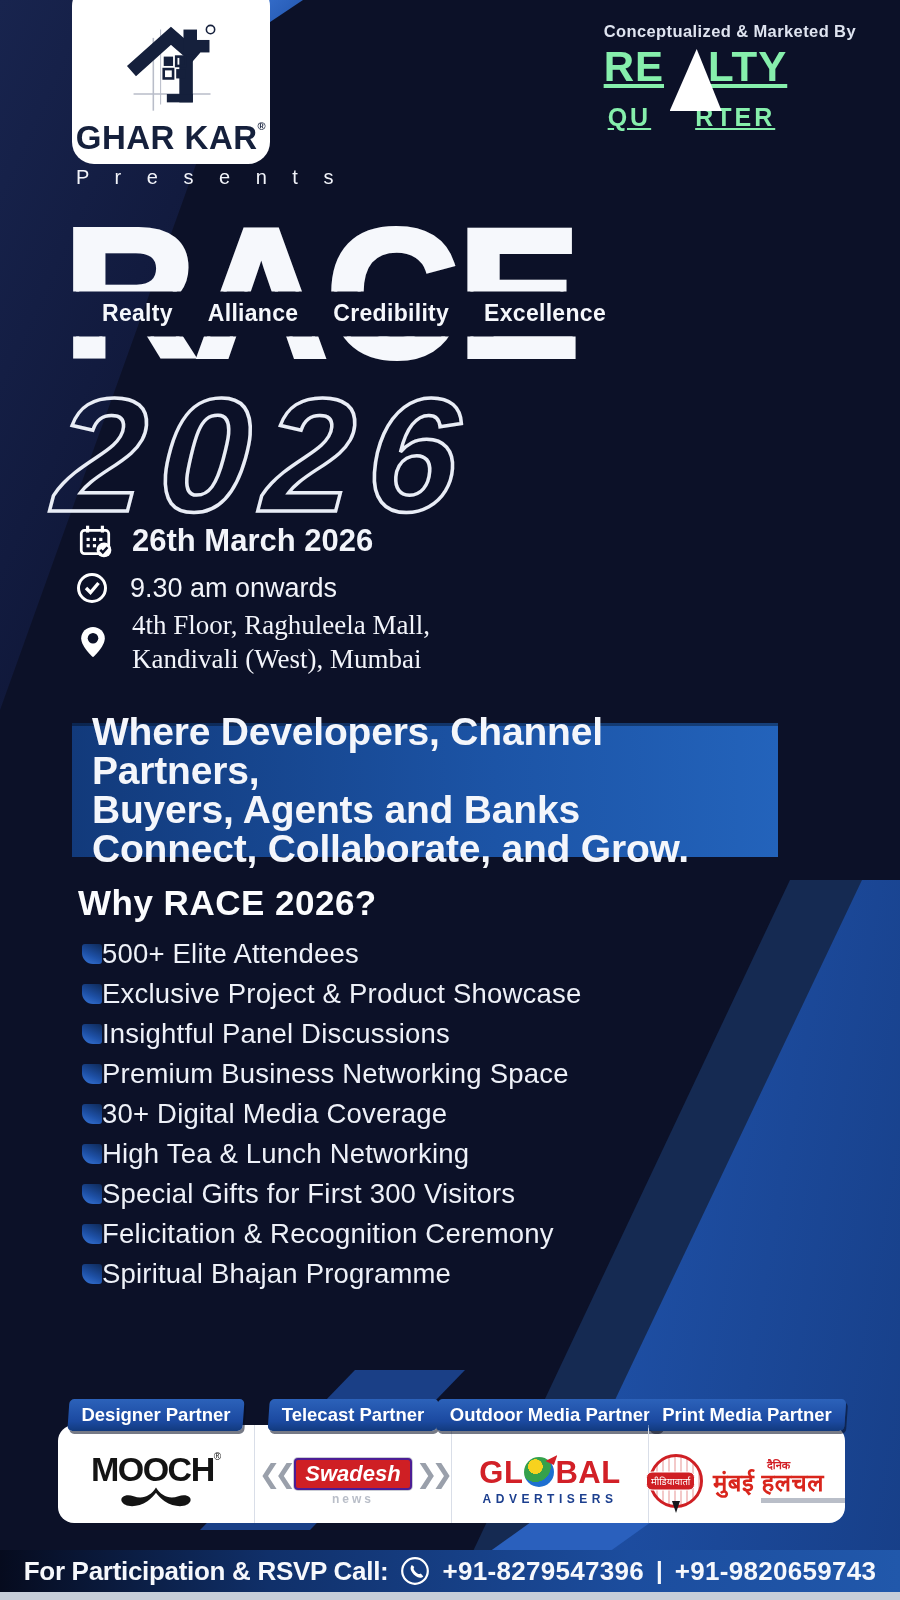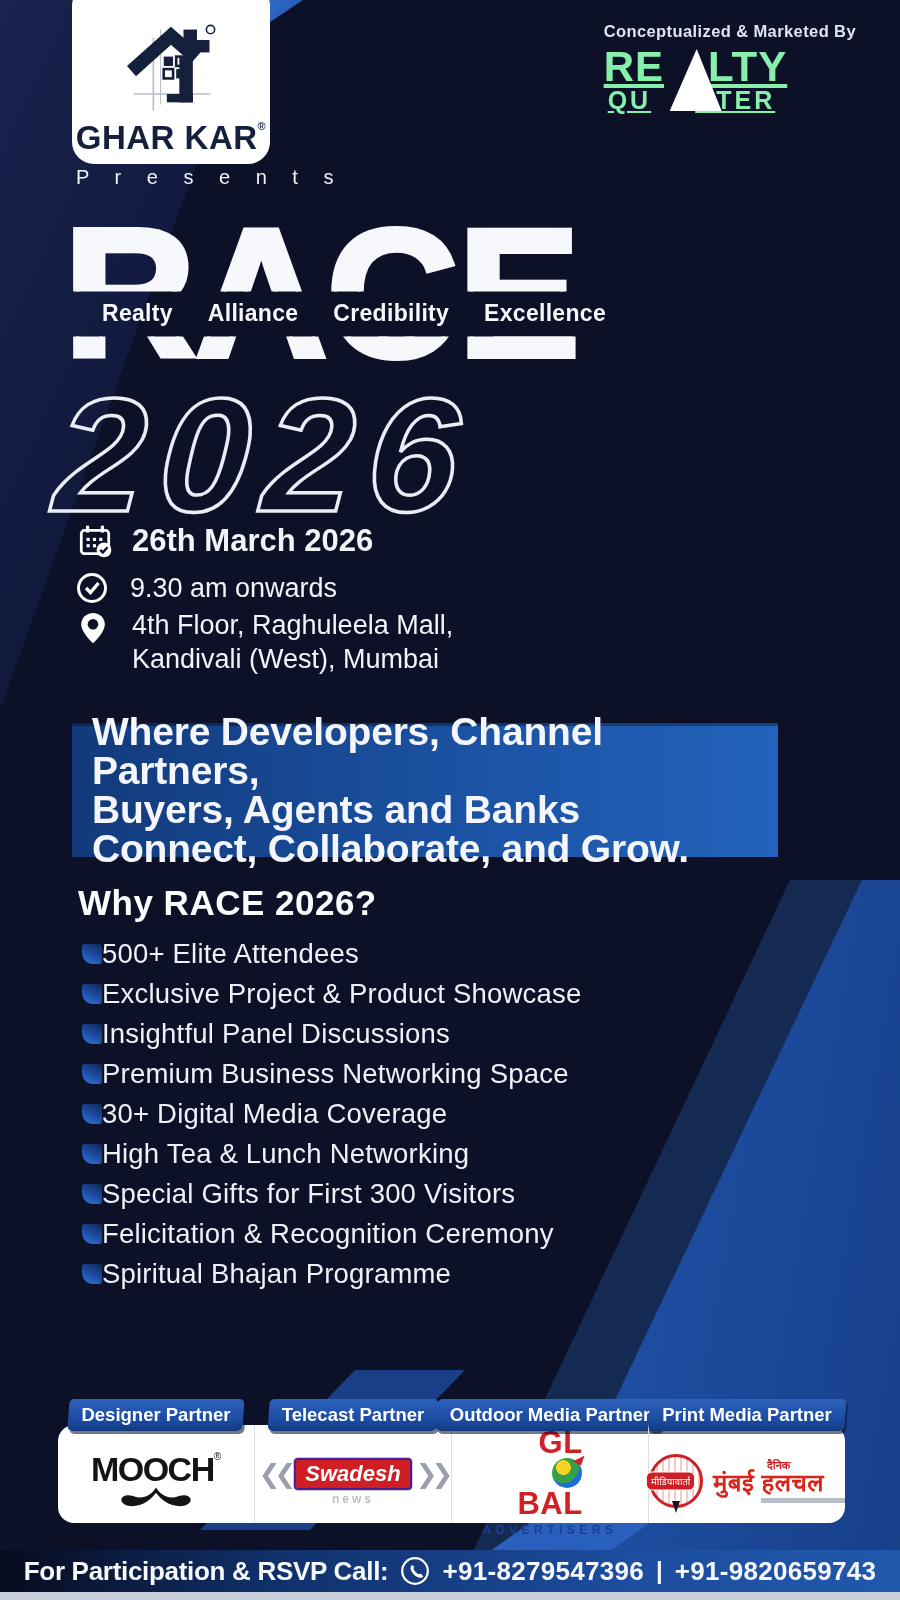--- a/index.html
+++ b/index.html
@@ -33,21 +33,21 @@
     padding-bottom:10px;box-sizing:border-box;}
   .house-icon{width:104px;height:104px;margin-bottom:2px;}
   .brand-name{font-size:33px;font-weight:800;letter-spacing:0.5px;color:#15203c;line-height:1;}
   .brand-reg{font-size:11px;vertical-align:top;}
   .presents{left:76px;top:166px;color:#f2f4fa;font-size:20px;font-weight:500;letter-spacing:10px;}
 
   .marketed{right:44px;top:22px;text-align:left;color:#e9ecf5;}
   .marketed-tag{font-size:16.5px;font-weight:600;letter-spacing:0.4px;color:#dfe4f0;}
   .rq-logo{position:relative;margin-top:6px;width:205px;height:66px;color:#86efac;text-decoration:underline;}
   .rq-row1{display:flex;font-size:42px;font-weight:800;letter-spacing:1px;line-height:40px;}
-  .rq-row2{display:flex;font-size:25px;font-weight:600;letter-spacing:3px;line-height:24px;margin-left:4px;margin-top:1px;}
+  .rq-row2{display:flex;font-size:25px;font-weight:600;letter-spacing:3px;line-height:24px;margin-left:4px;margin-top:18px;}
   .rq-gap1{width:44px;}
   .rq-gap2{width:44px;}
   .rq-a{position:absolute;left:66px;top:2px;width:52px;height:62px;background:#fff;
     clip-path:polygon(52% 0,100% 100%,0 100%);}
 
   
   .race-wrap{left:64px;top:218px;width:556px;height:160px;}
   .race-text{position:absolute;left:0;top:0;width:100%;height:100%;
     font-size:182px;font-weight:800;line-height:150px;color:#f6f8fc;
     letter-spacing:0px;-webkit-text-stroke:6px #f6f8fc;white-space:nowrap;}
@@ -61,21 +61,21 @@
   .year{left:56px;top:374px;font-size:162px;font-weight:800;font-style:italic;
     color:transparent;-webkit-text-stroke:3.5px #e9edf6;letter-spacing:14px;line-height:1;
     transform:skewX(-4deg);}
 
   
   .detail-row{display:flex;align-items:center;color:#f2f4fa;}
   .d-date{left:76px;top:522px;gap:18px;}
   .d-date .txt{font-size:31px;font-weight:800;}
   .d-time{left:74px;top:570px;gap:20px;}
   .d-time .txt{font-size:27px;font-weight:500;}
-  .d-venue{left:76px;top:608px;gap:22px;align-items:flex-start;}
+  .d-venue{left:76px;top:608px;gap:22px;align-items:center;font-family:Liberation Serif, serif;}
   .d-venue .txt{font-size:27px;font-weight:500;line-height:34px;}
 
   
   .banner{left:72px;top:723px;width:706px;height:134px;
     background:linear-gradient(90deg,#123a7b 0%,#1c54a6 60%,#2363bb 100%);
     box-shadow:inset 0 3px 0 rgba(0,0,0,0.35);
     display:flex;flex-direction:column;justify-content:center;padding-left:20px;box-sizing:border-box;}
   .banner div{color:#f4f6fb;font-size:39px;font-weight:700;line-height:39px;letter-spacing:-0.2px;}
 
   
@@ -104,21 +104,21 @@
   .mooch svg{margin-top:-2px;}
 
   .swadesh{display:flex;flex-direction:column;align-items:center;line-height:1;}
   .swadesh-row{display:flex;align-items:center;gap:4px;}
   .chev{color:#9aa0ab;font-size:26px;font-weight:700;letter-spacing:-6px;}
   .swadesh-box{background:#cf1f24;border:2px solid #4c1d95;box-shadow:0 0 0 1px #c9ccd4;
     border-radius:4px;padding:3px 9px;color:#fff;font-size:22px;font-weight:800;font-style:italic;}
   .swadesh-sub{margin-top:3px;font-size:12px;font-weight:700;letter-spacing:3px;color:#b9bec8;}
 
   .global{display:flex;flex-direction:column;align-items:center;line-height:1;}
-  .global-row{display:flex;align-items:flex-end;flex-direction:column;}
+  .global-row{display:flex;align-items:flex-start;}
   .global-red{color:#d22027;font-size:31px;font-weight:800;letter-spacing:0.5px;}
   .globe{width:30px;height:30px;border-radius:50%;margin:0 1px;
     background:radial-gradient(circle at 38% 32%,#f7d21e 0 26%,#35a14b 27% 55%,#1d6fd0 56% 100%);
     position:relative;}
   .globe:after{content:"";position:absolute;right:-3px;top:-2px;width:12px;height:10px;
     background:#d22027;clip-path:polygon(0 60%,100% 0,70% 100%);}
   .global-sub{margin-top:5px;font-size:12px;font-weight:700;letter-spacing:4.5px;color:#1c3f8f;}
 
   .printp{display:flex;align-items:center;gap:10px;}
   .media-circle{position:relative;width:54px;height:54px;border-radius:50%;

